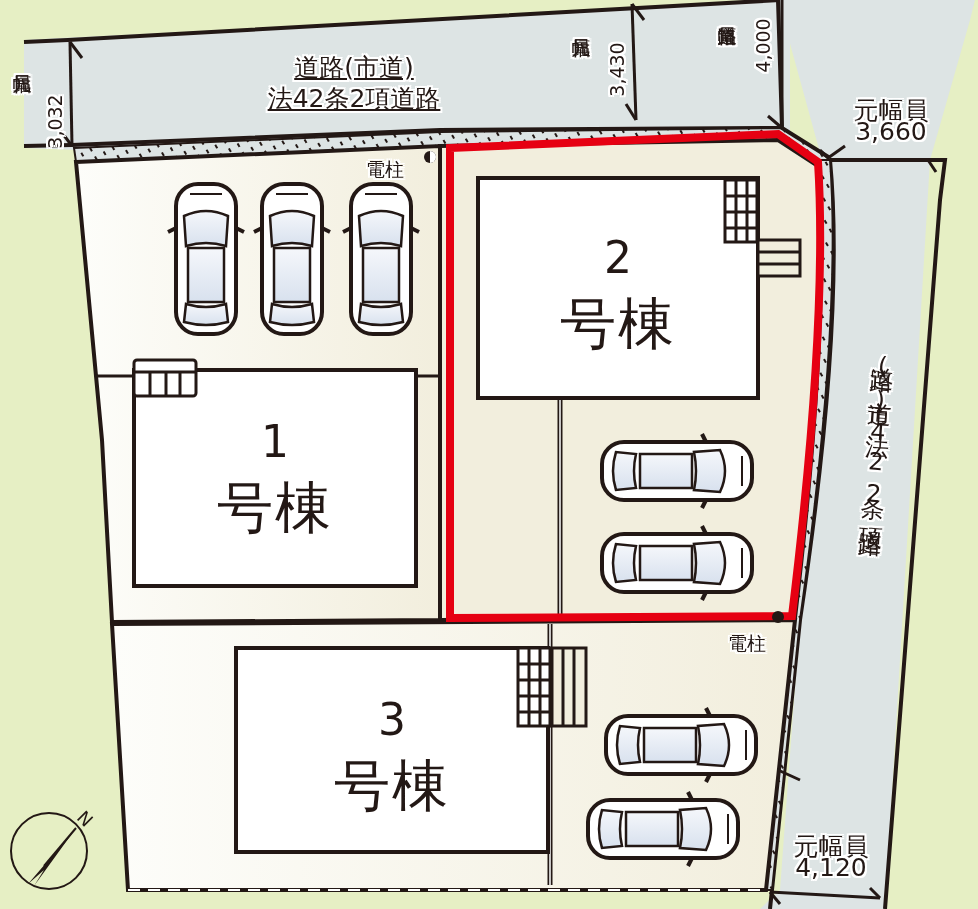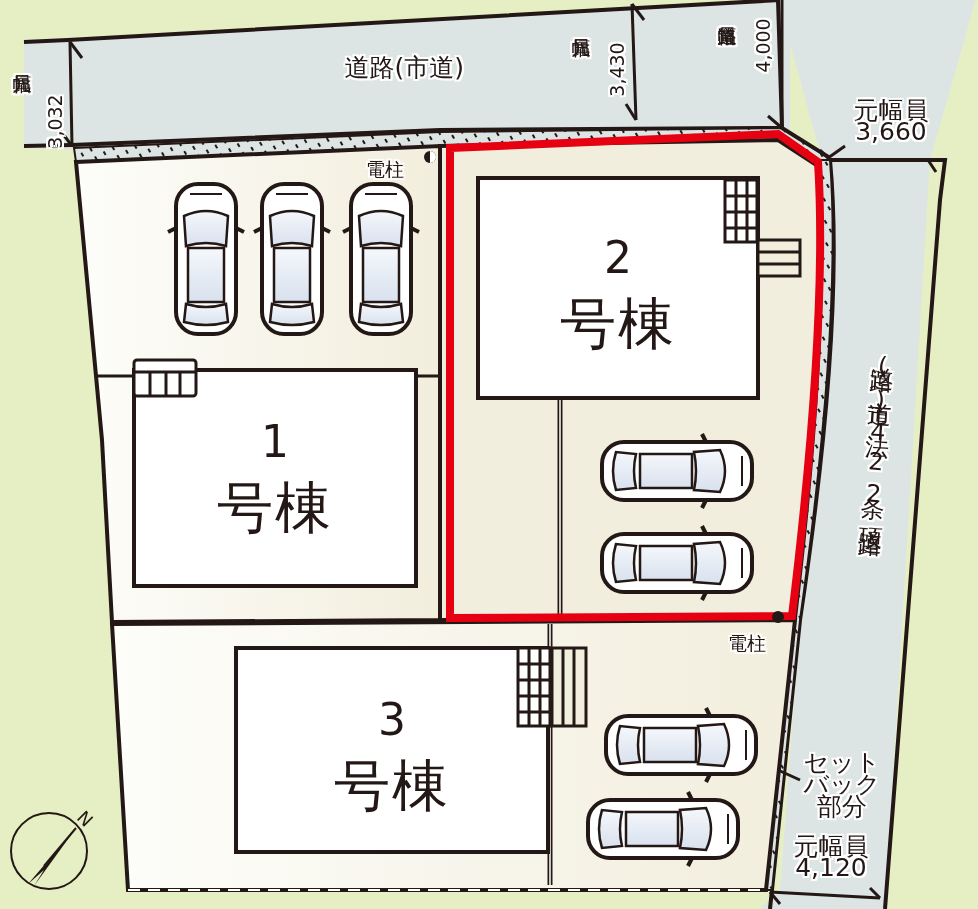--- a/index.html
+++ b/index.html
@@ -6,21 +6,21 @@
   body { width:978px; height:909px; overflow:hidden; background:#e6efc4; font-family:"DejaVu Sans","Liberation Sans",sans-serif; }
   #stage { position:relative; width:978px; height:909px; }
   svg { position:absolute; left:0; top:0; }
   .lbl { position:absolute; color:#231815; white-space:nowrap; line-height:1; text-shadow:
       -2px -2px 0 #fff, 2px -2px 0 #fff, -2px 2px 0 #fff, 2px 2px 0 #fff,
       0 -2px 0 #fff, 0 2px 0 #fff, -2px 0 0 #fff, 2px 0 0 #fff; }
   .vert { writing-mode: vertical-rl; text-orientation: upright; }
   .bldg-num { position:absolute; color:#231815; text-align:center; line-height:1; }
   .bldg-num .n { display:block; font-size:44px; }
   .bldg-num .k { display:block; font-size:56px; letter-spacing:2px; margin-top:16px; }
-  .road-h { font-size:25px; text-align:right; line-height:31px; }
+  .road-h { font-size:25px; text-align:center; line-height:31px;text-decoration:underline; }
   .dim { font-size:25px; text-align:center; line-height:21px; }
 </style>
 </head>
 <body>
 
 <div id="stage">
 <svg width="978" height="909" viewBox="0 0 978 909">
   <defs>
     <linearGradient id="lotGrad" x1="0" x2="1" y1="0" y2="0">
       <stop offset="0" stop-color="#fdfdfa"></stop>
@@ -162,20 +162,21 @@
 
   <g>
     <circle cx="49" cy="851" r="38" fill="none" stroke="#231815" stroke-width="2"></circle>
     <path d="M76 828 L28 884 L44 870 L34 886 Z" fill="#231815"></path>
     <line x1="76" y1="828" x2="44" y2="866" stroke="#231815" stroke-width="2"></line>
   </g>
 </svg>
 
 <div class="lbl road-h" style="left:244px; top:52px; width:220px;">
   <span>道路(市道)</span><br>
+  <span>法42条2項道路</span>
 </div>
 
 <div class="lbl dim vert" style="left:12px; top:60px; font-size:19px; transform:rotate(0deg);">
   <span>元幅員</span>
 </div>
 <div class="lbl dim" style="left:14px; top:100px; transform:rotate(-90deg); transform-origin:left top;">
 </div>
 <div class="lbl" style="left:28px; top:112px; font-size:19px; transform:rotate(-90deg); transform-origin:center;">3,032</div>
 
 <div class="lbl vert" style="left:572px; top:24px; font-size:19px;">元幅員</div>
@@ -187,25 +188,20 @@
 <div class="lbl dim" style="left:846px; top:100px; width:90px;">
   <span>元幅員</span><br>
   <span>3,660</span>
 </div>
 
 <div class="lbl dim" style="left:786px; top:836px; width:90px;">
   <span>元幅員</span><br>
   <span>4,120</span>
 </div>
 
-<div class="lbl dim" style="left:800px; top:752px; width:84px; line-height:22px;">
-  <span>セット</span><br>
-  <span>バック</span><br>
-  <span>部分</span>
-</div>
 
 <div class="lbl vert" style="left:866px; top:348px; font-size:24px; letter-spacing:2px; transform:rotate(4deg);">道路(市道)法42条2項道路</div>
 
 <div class="lbl" style="left:366px; top:160px; font-size:19px;">電柱</div>
 <div class="lbl" style="left:728px; top:634px; font-size:19px;">電柱</div>
 
 <div class="bldg-num" style="left:134px; top:420px; width:282px;">
   <span class="n">1</span>
   <span class="k">号棟</span>
 </div>

